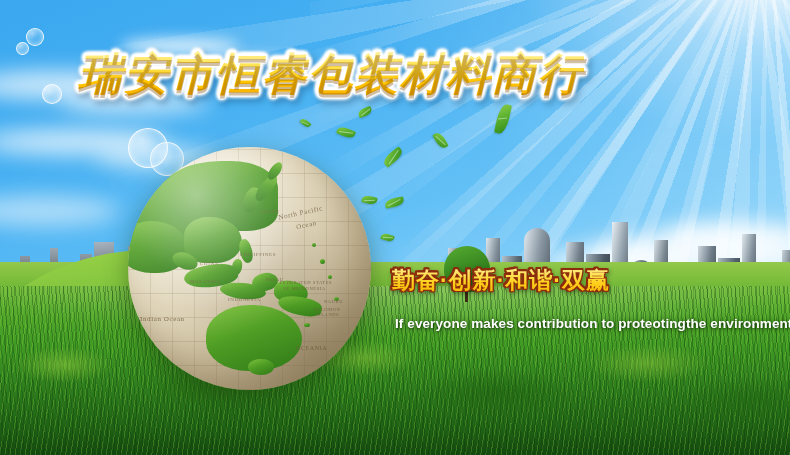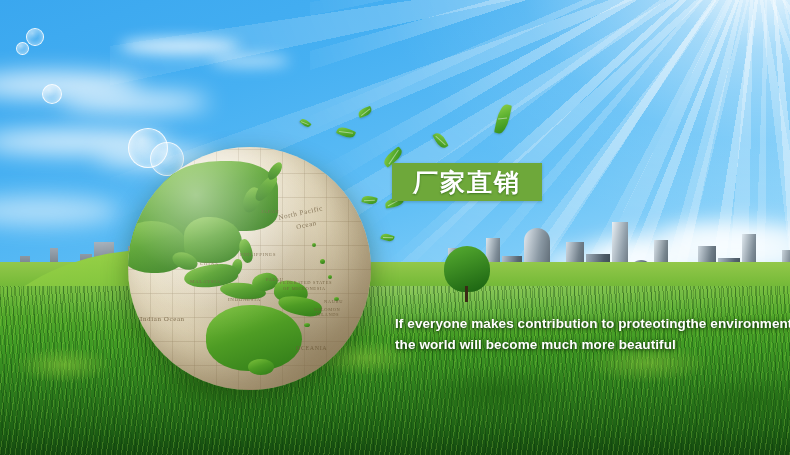--- a/index.html
+++ b/index.html
@@ -323,25 +323,23 @@
       <div class="leaf" style="left: 382px; top: 152px; width: 22px; height: 10px; transform: rotate(-38deg);"></div>
       <div class="leaf" style="left: 432px; top: 136px; width: 17px; height: 9px; transform: rotate(60deg);"></div>
       <div class="leaf" style="left: 362px; top: 196px; width: 15px; height: 8px; transform: rotate(15deg);"></div>
       <div class="leaf" style="left: 385px; top: 198px; width: 19px; height: 9px; transform: rotate(-10deg);"></div>
       <div class="leaf" style="left: 381px; top: 234px; width: 13px; height: 7px; transform: rotate(20deg);"></div>
       <div class="leaf" style="left: 497px; top: 104px; width: 12px; height: 30px; transform: rotate(12deg);"></div>
       <div class="leaf" style="left: 358px; top: 108px; width: 14px; height: 8px; transform: rotate(-20deg);"></div>
       <div class="leaf" style="left: 300px; top: 120px; width: 11px; height: 6px; transform: rotate(40deg);"></div>
     </div>
 
-
-  <div class="greenbox">
-    <span>厂家直销</span>
-  </div>
-
-
+  <div class="title">瑞安市恒睿包装材料商行</div>
+
+
+
+  <div class="slogan-yellow">勤奋·创新·和谐·双赢</div>
 
   <div class="en-text">
     <div>If everyone makes contribution to proteotingthe environment,</div>
-    <div>the world will become much more beautiful</div>
   </div>
 
 </div>
 
 </body></html>

